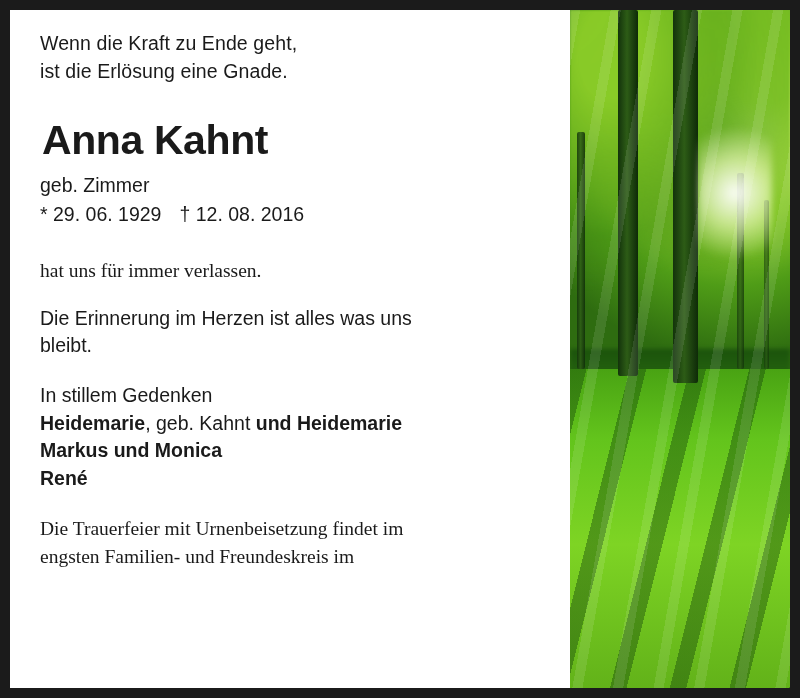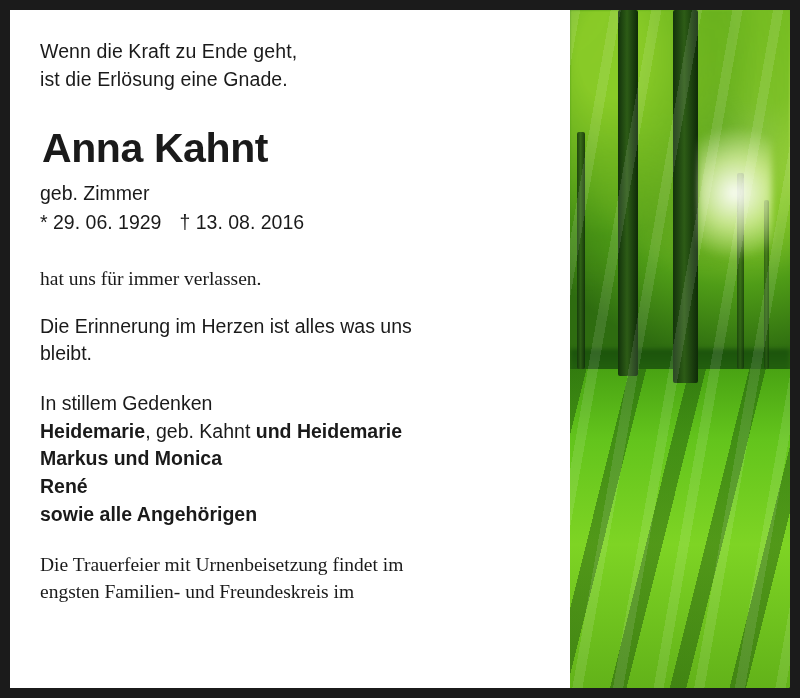--- a/index.html
+++ b/index.html
@@ -22,21 +22,21 @@
   }
   .inner {
     position: absolute;
     inset: 0;
     display: flex;
     flex-direction: row;
   }
   .text-col {
     width: 560px;
     box-sizing: border-box;
-    padding: 28px 26px 0 30px;
+    padding: 20px 26px 0 30px;
     color: #1a1a1a;
   }
   .image-col {
     flex: 1;
     position: relative;
     overflow: hidden;
     background: #0b3d08;
   }
 
   
@@ -176,36 +176,35 @@
       <div class="epitaph">
         <div>Wenn die Kraft zu Ende geht,</div>
         <div>ist die Erlösung eine Gnade.</div>
       </div>
 
       <h1 class="name">Anna Kahnt</h1>
 
       <div class="born-name">geb. Zimmer</div>
 
       <div class="dates">
-        <span>* 29. 06. 1929</span><span class="sep"></span><span>† 13. 08. 2016</span>
+        <span>* 29. 06. 1929</span><span class="sep"></span><span>† 12. 08. 2016</span>
       </div>
 
       <p class="para tight">hat uns für immer verlassen.</p>
 
       <p class="para">
         <span>Die Erinnerung im Herzen ist alles was uns</span><br>
         <span>bleibt.</span>
       </p>
 
       <div class="mem-block">
         <div class="mem-line intro">In stillem Gedenken</div>
         <div class="mem-line"><span class="b">Heidemarie</span><span>, geb. Kahnt </span><span class="b">und Heidemarie</span></div>
         <div class="mem-line b">Markus und Monica</div>
         <div class="mem-line b">René</div>
-        <div class="mem-line b">sowie alle Angehörigen</div>
       </div>
 
       <div class="closing">
         <div>Die Trauerfeier mit Urnenbeisetzung findet im</div>
         <div>engsten Familien- und Freundeskreis im</div>
       </div>
 
     </div>
 
     <div class="image-col">

